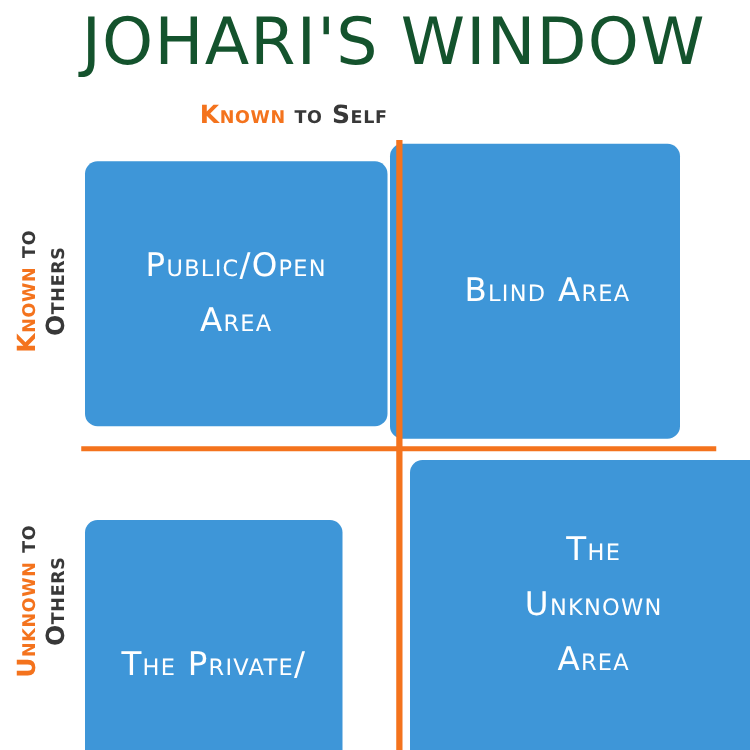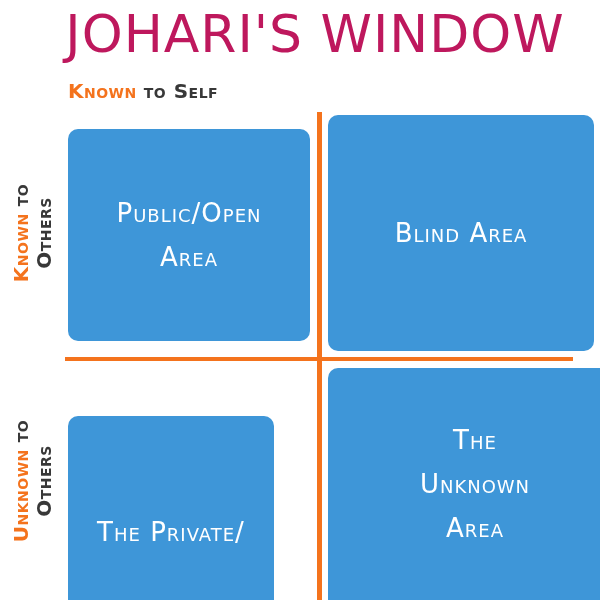--- a/index.html
+++ b/index.html
@@ -10,32 +10,32 @@
     overflow:hidden;
     font-family:"DejaVu Sans",sans-serif;
   }
   .title{
     position:absolute;
     left:30px;top:4px;width:570px;
     text-align:center;
     font-size:52px;
     line-height:60px;
     letter-spacing:1px;
-    color:#be185d;
+    color:#14532d;
     white-space:nowrap;
   }
   .col-header{
     position:absolute;
     top:79px;
     font-size:20px;
     font-weight:bold;
     font-variant:small-caps;
     letter-spacing:.5px;
     color:#383838;
-    text-align:left;
+    text-align:right;
     white-space:nowrap;
   }
   .col-header.left{left:68px;width:242px;}
   .col-header.right{left:328px;width:244px;}
   .hl{color:#F4731D;margin-right:7px;}
   .row-header{
     position:absolute;
     width:200px;
     transform:rotate(-90deg);
     text-align:center;
@@ -58,21 +58,21 @@
     align-items:center;
     justify-content:center;
     color:#ffffff;
     font-size:26px;
     font-variant:small-caps;
     letter-spacing:1px;
     line-height:44px;
     text-align:center;
   }
   .quadrant.tl{left:68px;top:129px;width:242px;height:212px;}
-  .quadrant.tr{left:328px;top:115px;width:266px;height:236px;}
+  .quadrant.tr{left:312px;top:115px;width:212px;height:236px;padding-left:20px;}
   .quadrant.bl{left:68px;top:368px;width:206px;height:232px;border-radius:10px 10px 0 0;margin-top:48px;}
   .quadrant.br{left:328px;top:368px;width:294px;height:232px;border-radius:10px 10px 0 0;}
   .q-line{display:block;}
   .cross-h{
     position:absolute;
     left:65px;top:357px;width:508px;height:4px;
     background:#F4731D;
   }
   .cross-v{
     position:absolute;

